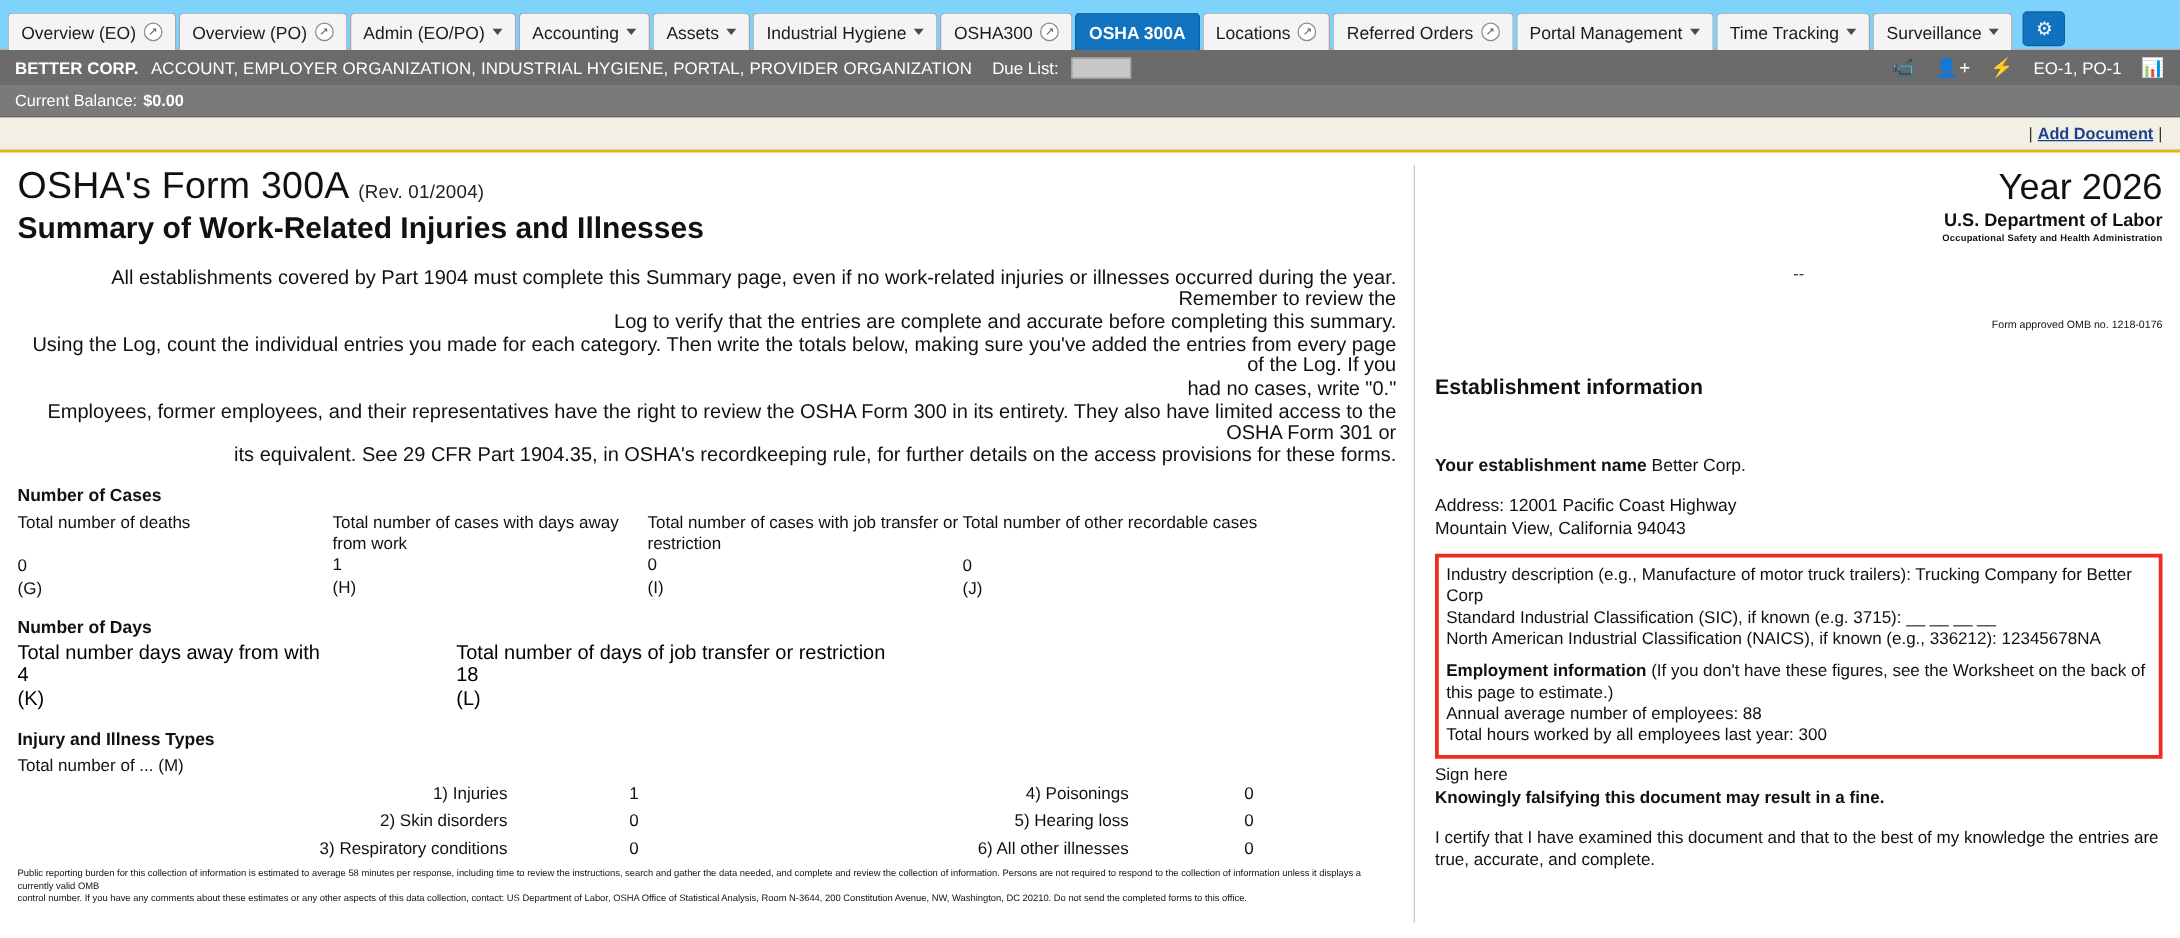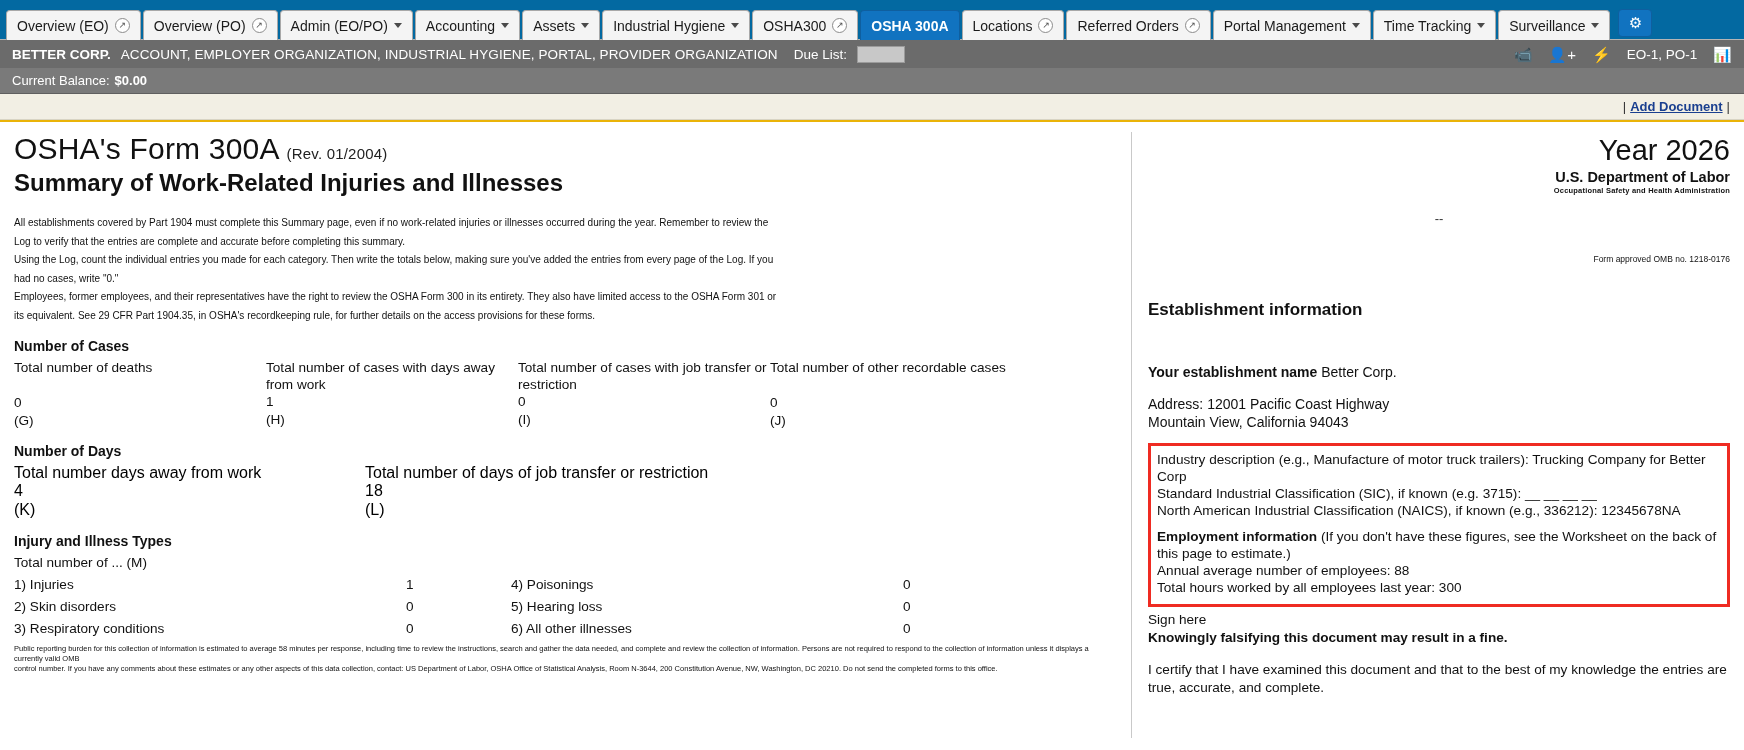--- a/index.html
+++ b/index.html
@@ -7,21 +7,21 @@
     margin: 0; padding: 0;
     width: 1744px; height: 750px;
     overflow: hidden;
     background: #ffffff;
     font-family: "Liberation Sans", sans-serif;
   }
 
   
   .tabbar {
     height: 40px;
-    background: #0369a1;
+    background: #7dd3fc;
     border-bottom: 1px solid #b5b5b5;
     display: flex;
     align-items: flex-end;
     padding: 0 6px;
     gap: 2px;
   }
   .tab {
     height: 30px;
     display: flex;
     align-items: center;
@@ -179,24 +179,25 @@
   }
 
   .year-block { text-align: right; padding-top: 2px; }
   .year { font-size: 29px; color: #111; }
   .dol { font-size: 14.5px; font-weight: bold; color: #111; margin-top: 2px; }
   .osha-sub { font-size: 7.5px; font-weight: bold; color: #111; margin-top: 1px; letter-spacing: .2px;}
   .omb { font-size: 8.5px; color: #111; text-align: right; margin-top: 28px; }
   .dash-mark { text-align: center; font-size: 13px; color: #333; margin-top: 16px; }
 
   .para {
-    font-size: 10px;
+    font-size: 16px;
     color: #111;
     line-height: 16.5px;
     margin-top: 18px;
+    text-align: right;
   }
   .para p { margin: 0 0 2px 0; }
 
   .sec-head {
     font-weight: bold;
     font-size: 14px;
     color: #111;
     margin-top: 14px;
   }
 
@@ -209,21 +210,21 @@
   .cellval { margin-top: 18px; }
   .celllet { margin-top: 1px; }
 
   .grid2 { display: flex; margin-top: 5px; }
   .g2a { width: 351px; }
   .g2b { width: 351px; }
 
   .subhead { font-size: 13.6px; color: #111; margin-top: 6px; }
 
   .ill-table { width: 100%; margin-top: 4px; font-size: 13.6px; color: #111; }
-  .ill-row { display: flex; line-height: 22px; }
+  .ill-row { display: flex; line-height: 22px; text-align: right; }
   .ill-lbl { width: 392px; }
   .ill-num { width: 105px; }
   .ill-lbl2 { width: 392px; }
   .ill-num2 { width: 100px; }
 
   .postline {
     font-size: 12px;
     font-weight: bold;
     color: #111;
     margin-top: 10px;
@@ -404,21 +405,21 @@
         <div class="cell c4">
           <div>Total number of other recordable cases</div>
           <div class="cellval">0</div>
           <div class="celllet">(J)</div>
         </div>
       </div>
 
       <div class="sec-head">Number of Days</div>
       <div class="grid2">
         <div class="cell g2a">
-          <div>Total number days away from work</div>
+          <div>Total number days away from with</div>
           <div>4</div>
           <div class="celllet">(K)</div>
         </div>
         <div class="cell g2b">
           <div>Total number of days of job transfer or restriction</div>
           <div>18</div>
           <div class="celllet">(L)</div>
         </div>
       </div>
 

